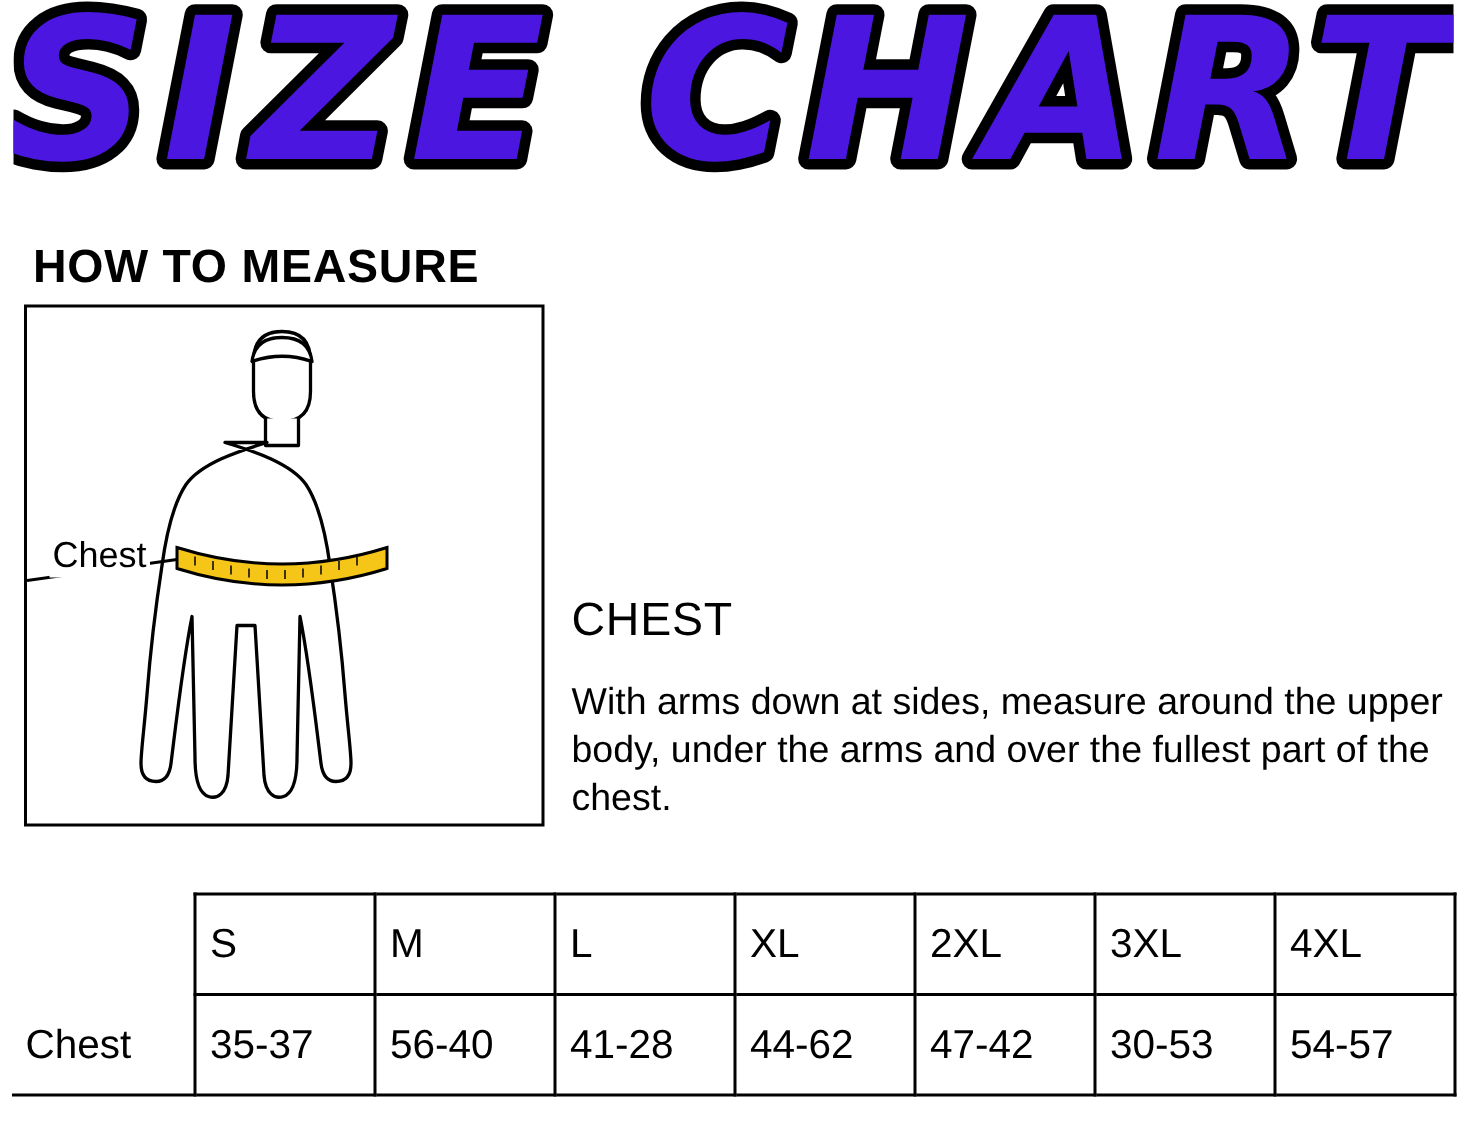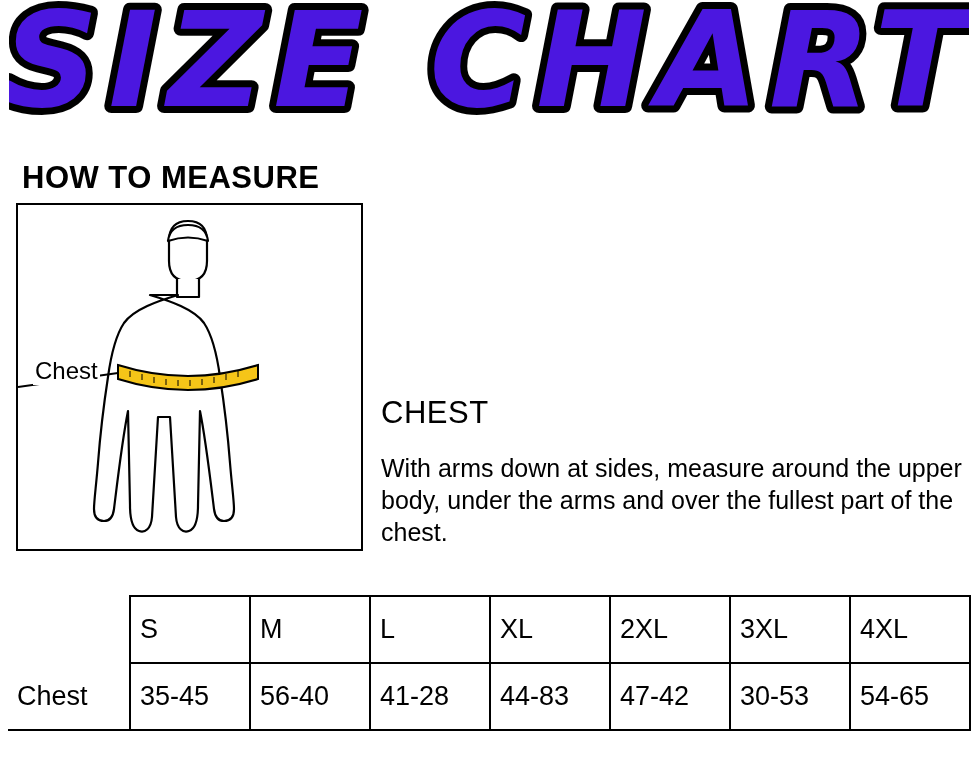--- a/index.html
+++ b/index.html
@@ -187,22 +187,22 @@
       <td class="col-size">S</td>
       <td class="col-size">M</td>
       <td class="col-size">L</td>
       <td class="col-size">XL</td>
       <td class="col-size">2XL</td>
       <td class="col-size">3XL</td>
       <td class="col-size">4XL</td>
     </tr>
     <tr>
       <td class="rowhead col-head">Chest</td>
-      <td>35-45</td>
+      <td>35-37</td>
       <td>56-40</td>
       <td>41-28</td>
-      <td>44-83</td>
+      <td>44-62</td>
       <td>47-42</td>
       <td>30-53</td>
-      <td>54-65</td>
+      <td>54-57</td>
     </tr>
   </tbody>
 </table>
 
 </body></html>

